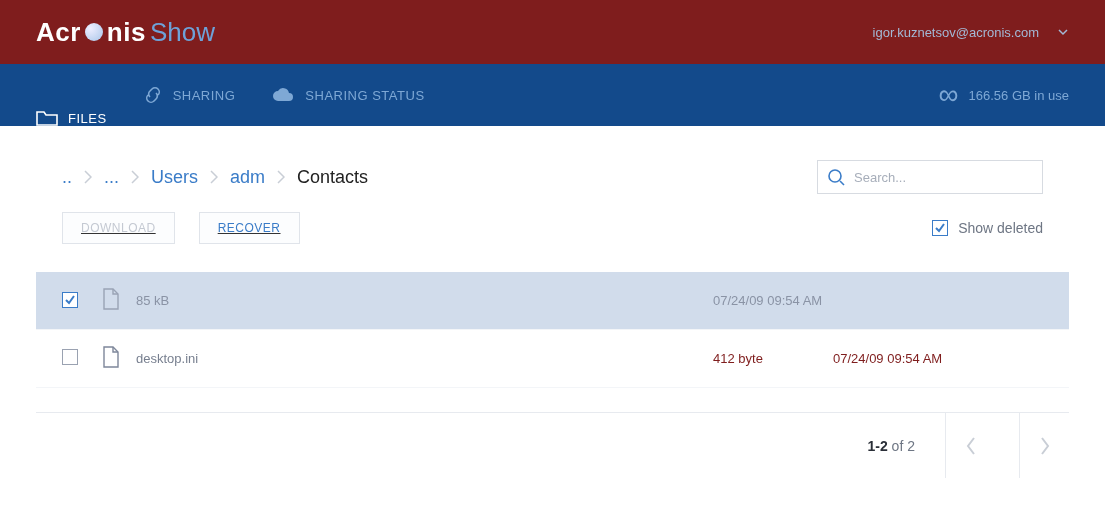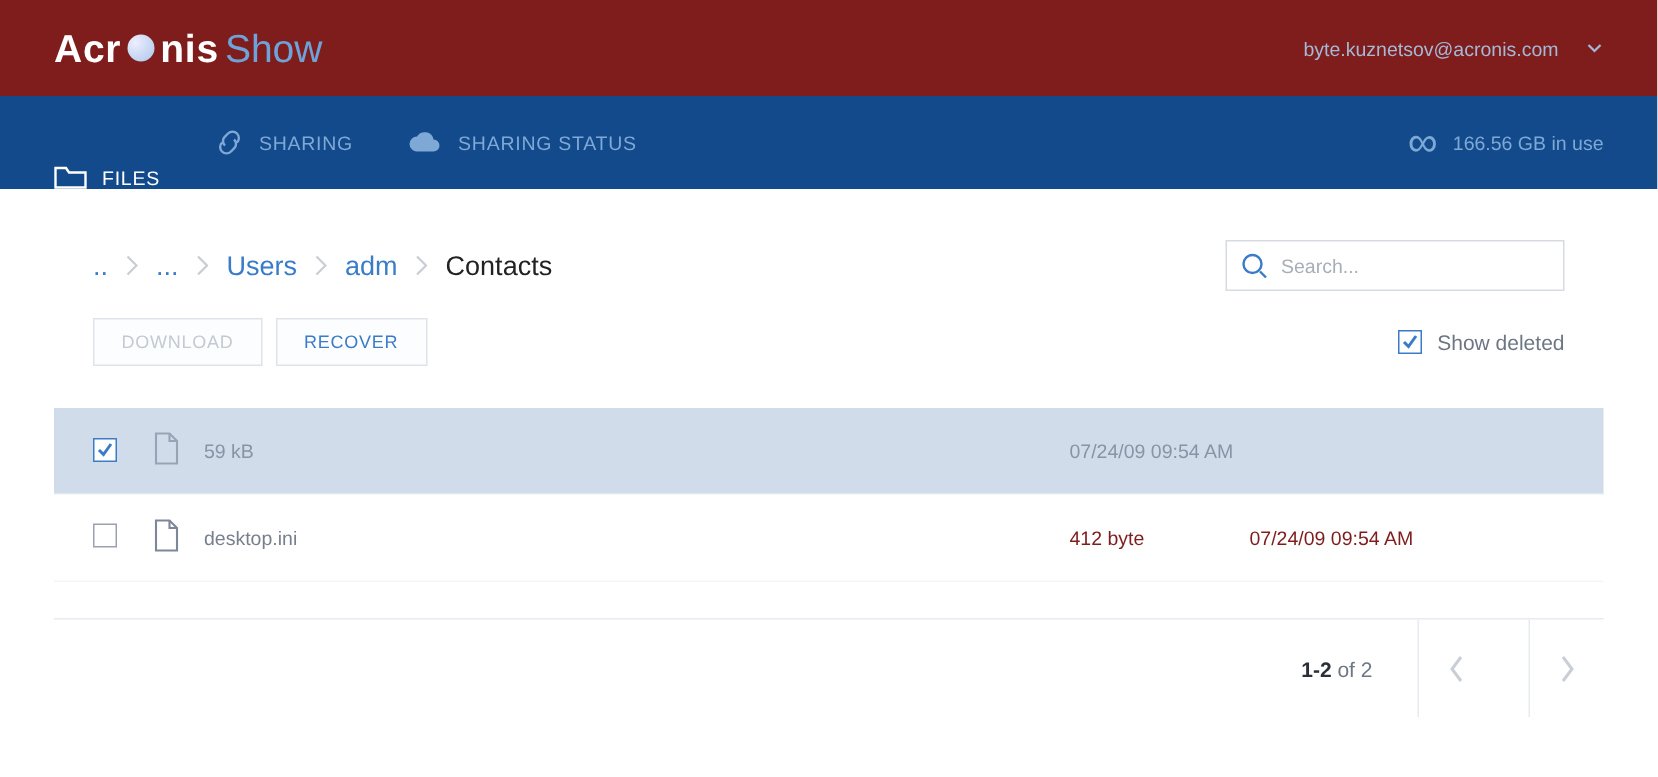--- a/index.html
+++ b/index.html
@@ -34,21 +34,21 @@
   .bc-sep { color: #c9ced6; }
   .bc-current { color: #222; font-weight: 400; }
 
   .search-box { position: relative; border-radius: 13px; }
   .search-input { width: 226px; height: 34px; border: 1px solid #d7dbe1; padding: 0 12px 0 36px; font-size: 13px; color: #555; outline: none; }
   .search-input::placeholder { color: #a7aeba; }
   .search-icon-pos { position: absolute; left: 10px; top: 8px; }
 
   
   .toolbar { display: flex; justify-content: space-between; align-items: center; padding: 18px 26px 28px 26px; }
-  .btn-group { display: flex; gap: 9px; }
+  .btn-group { display: flex; gap: 24px; text-decoration: underline; }
   .btn { height: 32px; padding: 0 18px; border: 1px solid #e0e4ea; background: #fcfdfe; font-size: 12px; letter-spacing: 0.5px; cursor: pointer; color: #3a7cc8; display: inline-flex; align-items: center; }
   .btn.disabled { color: #c4c9d2; cursor: default; }
   .show-deleted { display: inline-flex; align-items: center; gap: 10px; color: #6e7684; font-size: 14px; }
   .chk { width: 16px; height: 16px; border: 1px solid #3a7cc8; display: inline-flex; align-items: center; justify-content: center; cursor: pointer; background: #fff; }
   .chk.checked svg { display: block; }
   .chk svg { display: none; }
 
   
   .table { width: 100%; }
   .thead { display: grid; grid-template-columns: 40px 34px 1fr 120px 210px; padding: 14px 26px 14px 26px; border-top: 1px solid #e7eaef; border-bottom: 1px solid #e7eaef; color: #3a7cc8; font-size: 13px; align-items: center; }
@@ -74,21 +74,21 @@
 <div class="app">
 
   <div class="header">
     <div class="brand">
       <span class="brand-a"><span>Acr</span></span>
         <span class="brand-o"></span>
         <span class="brand-a">nis</span>
         <span class="brand-c">Show</span>
     </div>
     <div class="user-menu">
-      <span>byte.kuznetsov@acronis.com</span>
+      <span>igor.kuznetsov@acronis.com</span>
       <svg width="12" height="12" viewBox="0 0 12 12">
           <path d="M2 4l4 4 4-4" stroke="#a3b9d6" stroke-width="1.5" fill="none"></path>
         </svg>
     </div>
   </div>
 
   <div class="nav">
     <div class="nav-left">
       <div class="nav-item active">
         <svg width="22" height="18" viewBox="0 0 22 18">
@@ -171,21 +171,21 @@
                 <path d="M2 6l3 3 5-7" stroke="#3a7cc8" stroke-width="2" fill="none"></path>
               </svg>
           </span>
         </span>
         <span>
           <svg width="18" height="22" viewBox="0 0 18 22">
               <path d="M2 1h9l5 5v15H2z" fill="none" stroke="#99a3b5" stroke-width="1.4"></path>
               <path d="M11 1v5h5" fill="none" stroke="#99a3b5" stroke-width="1.4"></path>
             </svg>
         </span>
-        <span class="cell">59 kB</span>
+        <span class="cell">85 kB</span>
         <span class="cell">07/24/09 09:54 AM</span>
       </div>
 
       <div class="trow">
         <span>
           <span class="chk">
             
           </span>
         </span>
         <span>

